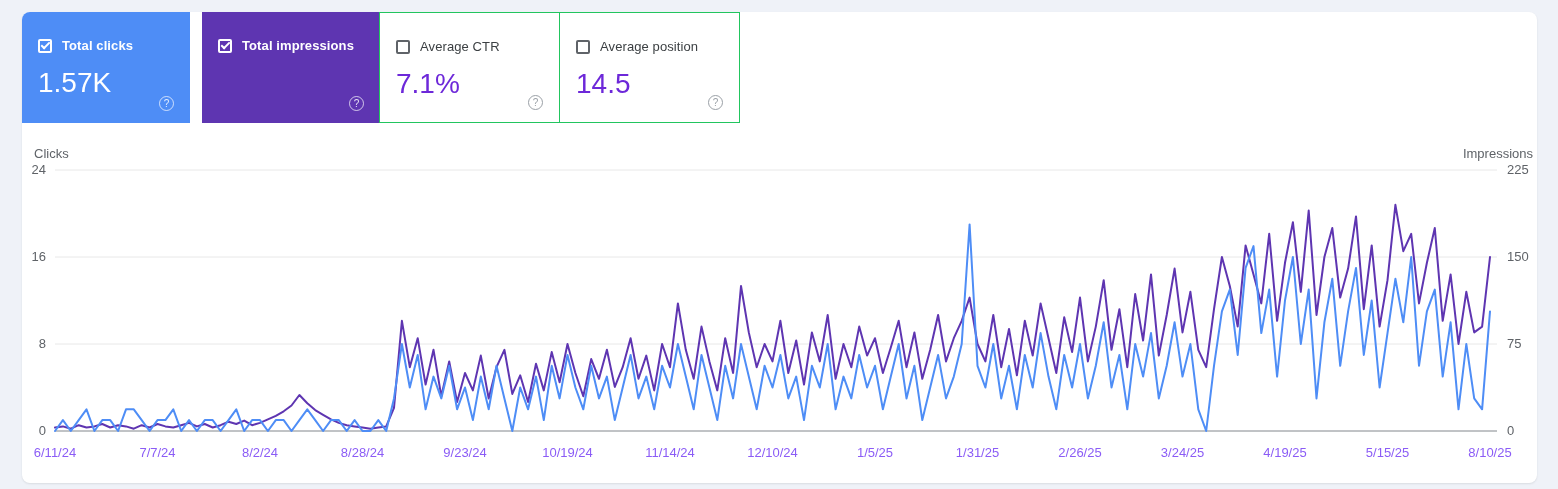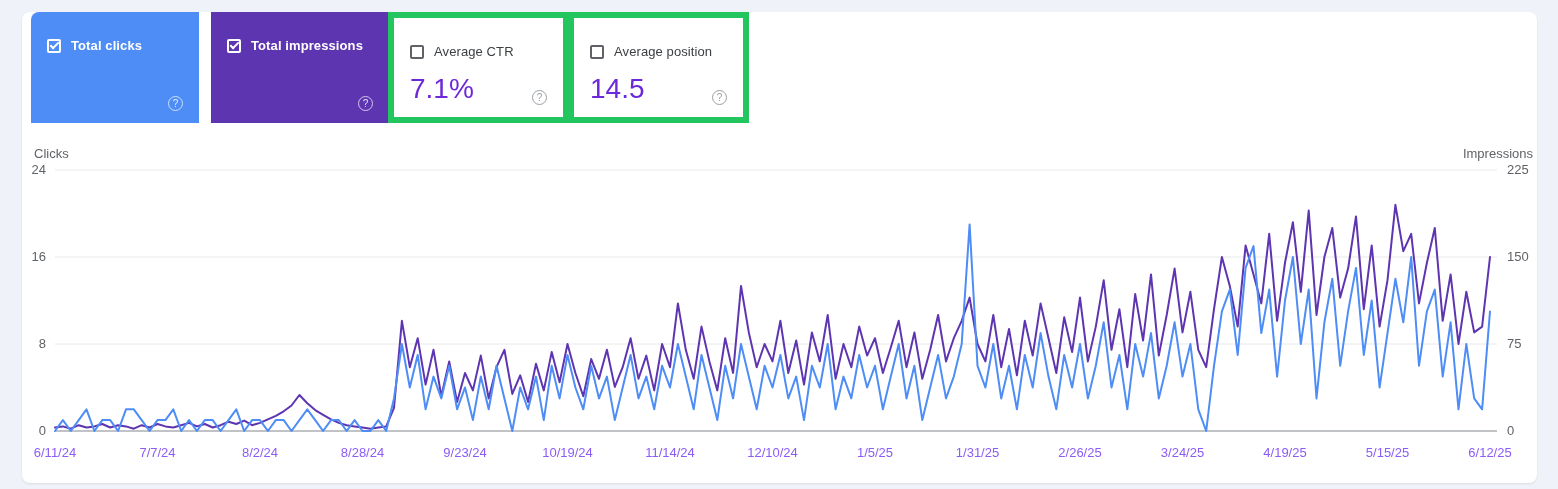--- a/index.html
+++ b/index.html
@@ -8,25 +8,25 @@
     background:#eff2f8;
     font-family:"Liberation Sans", sans-serif;
     position:relative; overflow:hidden;
   }
   .panel {
     position:absolute; left:22px; top:12px; width:1515px; height:471px;
     background:#ffffff; border-radius:8px;
     box-shadow:0 1px 2px rgba(60,64,67,.12);
   }
   
-  .cards { position:absolute; left:0; top:0; height:111px; display:flex;padding-left:9px; }
+  .cards { position:absolute; left:0; top:0; height:111px; display:flex; }
   .card { position:relative; height:111px; padding:26px 16px 0 16px; cursor:pointer; }
   .card-blue   { width:168px; background:#4e8df6; border-radius:8px 0 0 0; color:#fff; }
   .card-purple { width:178px; background:#5e35b1; color:#fff;margin-left:12px; }
-  .card-white  { width:181px; background:#fff; border:6px solid #22c55e; color:#5f6368; margin-left:-1px; }
+  .card-white  { width:181px; background:#fff; border:1px solid #22c55e; color:#5f6368; margin-left:-1px; }
   .card-white:first-of-type { margin-left:0; }
   .card-top { display:flex; align-items:center; gap:10px; }
   .cb {
     width:14px; height:14px; border-radius:2px; flex:0 0 14px; position:relative;
   }
   .cb-checked { border:2px solid #ffffff; }
   .cb-checked::after {
     content:""; position:absolute; left:1px; top:1px; width:7px; height:3px;
     border-left:2px solid #fff; border-bottom:2px solid #fff;
     transform:rotate(-45deg);
@@ -87,30 +87,31 @@
       <div class="xtick" style="left: 393px;">9/23/24</div>
       <div class="xtick" style="left: 495.5px;">10/19/24</div>
       <div class="xtick" style="left: 598px;">11/14/24</div>
       <div class="xtick" style="left: 700.5px;">12/10/24</div>
       <div class="xtick" style="left: 803px;">1/5/25</div>
       <div class="xtick" style="left: 905.5px;">1/31/25</div>
       <div class="xtick" style="left: 1008px;">2/26/25</div>
       <div class="xtick" style="left: 1110.5px;">3/24/25</div>
       <div class="xtick" style="left: 1213px;">4/19/25</div>
       <div class="xtick" style="left: 1315.5px;">5/15/25</div>
-      <div class="xtick" style="left: 1418px;">6/12/25</div>
+      <div class="xtick" style="left: 1418px;">8/10/25</div>
     </div>
 
   <div class="cards">
 
     <div class="card card-blue">
       <div class="card-top">
         <span class="cb cb-checked"></span>
         <span class="card-label">Total clicks</span>
       </div>
+      <div class="card-value">1.57K</div>
       <span class="help">?</span>
     </div>
 
     <div class="card card-purple">
       <div class="card-top">
         <span class="cb cb-checked"></span>
         <span class="card-label">Total impressions</span>
       </div>
       <span class="help">?</span>
     </div>

